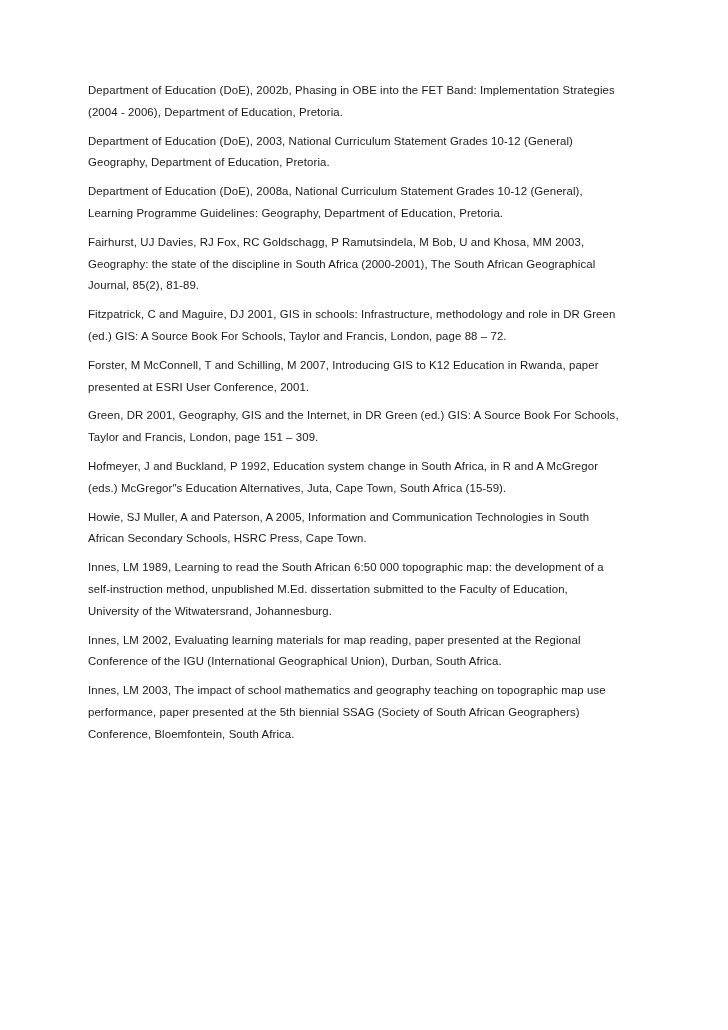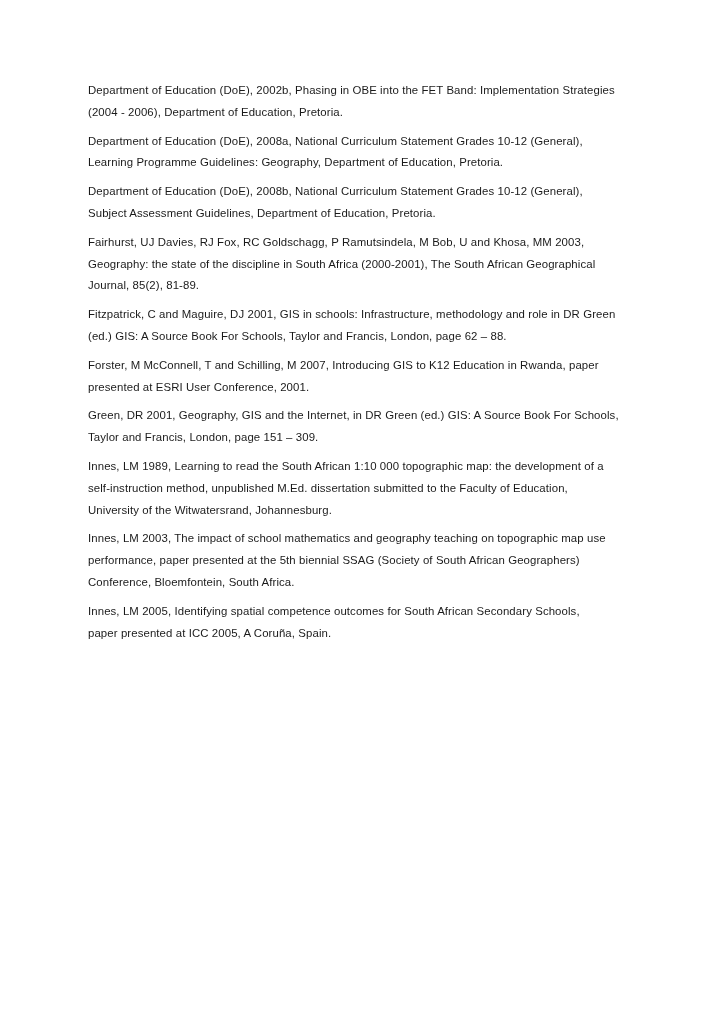--- a/index.html
+++ b/index.html
@@ -30,35 +30,39 @@
     margin: 0 0 7px 0;
   }
 </style>
 </head>
 <body>
 
 <div class="page">
   <div class="references">
     <p class="reference">Department of Education (DoE), 2002b, Phasing in OBE into the FET Band: Implementation Strategies
 (2004 - 2006), Department of Education, Pretoria.</p>
+    <p class="reference">Department of Education (DoE), 2003, National Curriculum Statement Grades 10-12 (General)
+Geography, Department of Education, Pretoria.</p>
     <p class="reference">Department of Education (DoE), 2008a, National Curriculum Statement Grades 10-12 (General),
 Learning Programme Guidelines: Geography, Department of Education, Pretoria.</p>
-    <p class="reference">Department of Education (DoE), 2008b, National Curriculum Statement Grades 10-12 (General),
-Subject Assessment Guidelines, Department of Education, Pretoria.</p>
     <p class="reference">Fairhurst, UJ Davies, RJ Fox, RC Goldschagg, P Ramutsindela, M Bob, U and Khosa, MM 2003,
 Geography: the state of the discipline in South Africa (2000-2001), The South African Geographical
 Journal, 85(2), 81-89.</p>
     <p class="reference">Fitzpatrick, C and Maguire, DJ 2001, GIS in schools: Infrastructure, methodology and role in DR Green
-(ed.) GIS: A Source Book For Schools, Taylor and Francis, London, page 62 – 88.</p>
+(ed.) GIS: A Source Book For Schools, Taylor and Francis, London, page 88 – 72.</p>
     <p class="reference">Forster, M McConnell, T and Schilling, M 2007, Introducing GIS to K12 Education in Rwanda, paper
 presented at ESRI User Conference, 2001.</p>
     <p class="reference">Green, DR 2001, Geography, GIS and the Internet, in DR Green (ed.) GIS: A Source Book For Schools,
 Taylor and Francis, London, page 151 – 309.</p>
-    <p class="reference">Innes, LM 1989, Learning to read the South African 1:10 000 topographic map: the development of a
+    <p class="reference">Hofmeyer, J and Buckland, P 1992, Education system change in South Africa, in R and A McGregor
+(eds.) McGregor″s Education Alternatives, Juta, Cape Town, South Africa (15-59).</p>
+    <p class="reference">Howie, SJ Muller, A and Paterson, A 2005, Information and Communication Technologies in South
+African Secondary Schools, HSRC Press, Cape Town.</p>
+    <p class="reference">Innes, LM 1989, Learning to read the South African 6:50 000 topographic map: the development of a
 self-instruction method, unpublished M.Ed. dissertation submitted to the Faculty of Education,
 University of the Witwatersrand, Johannesburg.</p>
+    <p class="reference">Innes, LM 2002, Evaluating learning materials for map reading, paper presented at the Regional
+Conference of the IGU (International Geographical Union), Durban, South Africa.</p>
     <p class="reference">Innes, LM 2003, The impact of school mathematics and geography teaching on topographic map use
 performance, paper presented at the 5th biennial SSAG (Society of South African Geographers)
 Conference, Bloemfontein, South Africa.</p>
-    <p class="reference">Innes, LM 2005, Identifying spatial competence outcomes for South African Secondary Schools,
-paper presented at ICC 2005, A Coruña, Spain.</p>
   </div>
 </div>
 
 </body></html>

